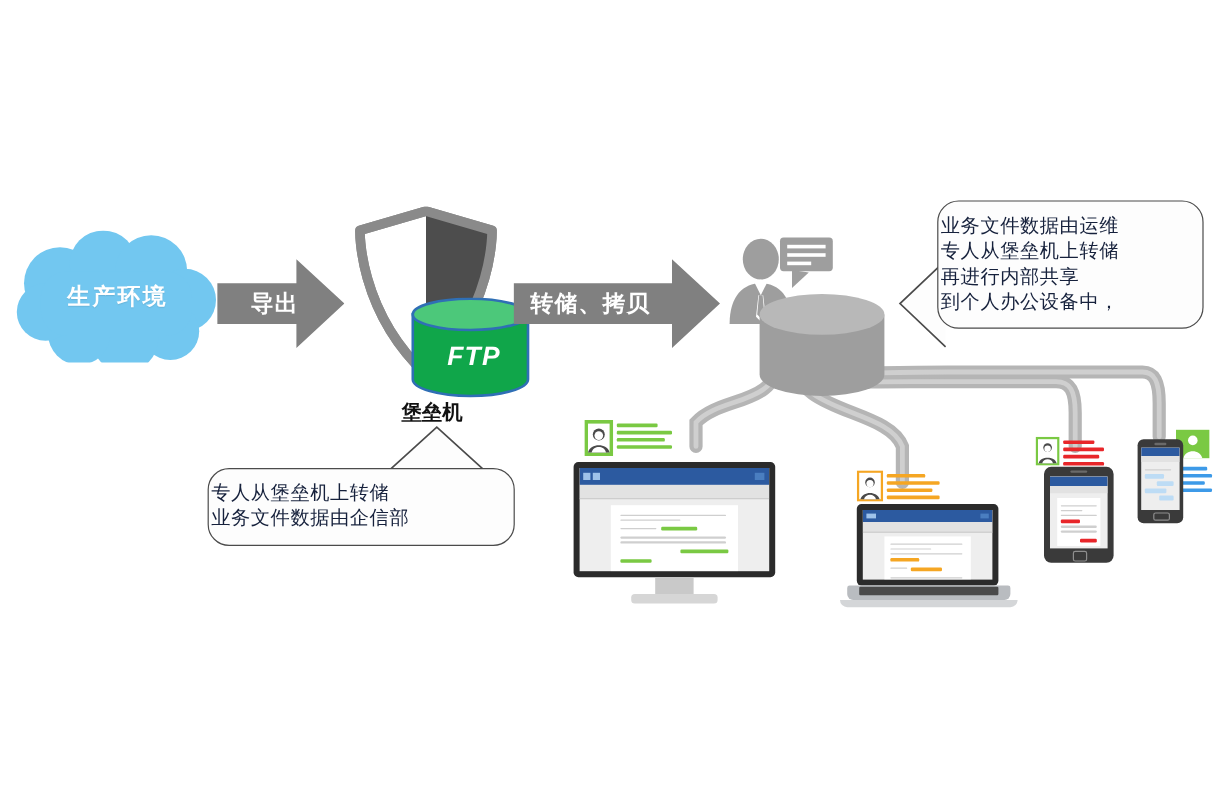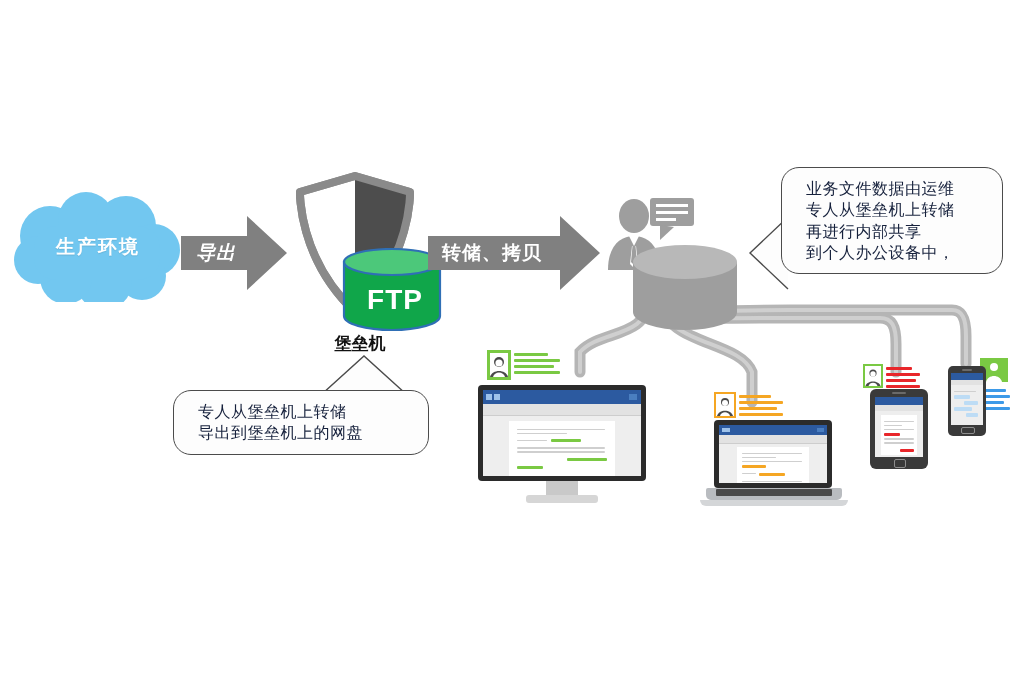--- a/index.html
+++ b/index.html
@@ -12,32 +12,32 @@
   .cloud-label{position:absolute;left:0;top:0;width:180px;height:110px;
       display:flex;align-items:center;justify-content:center;
       color:#ffffff;font-size:19px;font-weight:bold;letter-spacing:2px;
       text-shadow:0 1px 1px rgba(0,0,0,.10);}
 
   
   .arrow{position:absolute;}
   .arrow-text{position:absolute;left:0;top:0;width:100%;height:100%;
      display:flex;align-items:center;justify-content:flex-start;
      color:#ffffff;font-size:19px;font-weight:bold;letter-spacing:1px;}
-  #arrow1 .arrow-text{padding-left:15px;box-sizing:border-box;font-style:italic;}
+  #arrow1 .arrow-text{padding-left:28px;box-sizing:border-box;}
   #arrow2 .arrow-text{padding-left:14px;box-sizing:border-box;}
 
   
   .hard-label{position:absolute;left:300px;top:332px;width:120px;
      text-align:center;font-size:17px;font-weight:bold;color:#111;}
 
   
   .callout{position:absolute;box-sizing:border-box;
      background:#fdfdfd;border:1.4px solid #4b4b4b;border-radius:18px;
      color:#16213c;font-size:16px;line-height:1.33;letter-spacing:.5px;
-     padding:10px 24px;}
+     padding:10px 2px;}
   #callout-left{left:173px;top:390px;width:256px;}
   #callout-right{left:781px;top:167px;width:222px;}
   .callout .line{white-space:nowrap;}
 
   
   .badge{position:absolute;display:flex;align-items:flex-start;gap:3px;}
   .badge .lines{display:flex;flex-direction:column;gap:3px;padding-top:3px;}
   .badge .lines i{display:block;height:3px;border-radius:1px;}
 
   
@@ -106,21 +106,21 @@
         <rect x="63" y="0" width="60" height="150" fill="#4d4d4d"></rect>
       </g>
       <path d="M63 4 L118 20 C118 20 120 86 63 140 C6 86 8 20 8 20 Z" fill="none" stroke="#8a8a8a" stroke-width="8" stroke-linejoin="round"></path>
     </svg>
 
     <svg width="110" height="96" viewBox="0 0 110 96" style="position:absolute;left:48px;top:76px;">
       <path d="M4 14 L4 68 A 48 14 0 0 0 100 68 L100 14 Z" fill="#10a64a" stroke="#2f6fb5" stroke-width="2.2"></path>
       <ellipse cx="52" cy="14" rx="48" ry="13" fill="#4cc87a" stroke="#2f6fb5" stroke-width="2.2"></ellipse>
     </svg>
     <div style="position:absolute;left:48px;top:112px;width:110px;text-align:center;
-                color:#ffffff;font-size:28px;font-weight:bold;letter-spacing:1px;" class="nosel">FTP</div>
+                color:#ffffff;font-size:22px;font-weight:bold;letter-spacing:1px;font-style:italic;" class="nosel">FTP</div>
   </div>
 
   <div class="hard-label nosel">堡垒机</div>
 
   <div class="arrow" id="arrow2" style="left:428px;top:214px;width:172px;height:78px;">
     <svg width="172" height="78" viewBox="0 0 172 78" style="position:absolute;left:0;top:0;">
       <polygon points="0,22 132,22 132,2 172,39 132,76 132,56 0,56" fill="#808080"></polygon>
     </svg>
     <div class="arrow-text nosel">转储、拷贝</div>
   </div>
@@ -153,21 +153,21 @@
       <path d="M3 18 L3 68 A 52 18 0 0 0 107 68 L107 18 Z" fill="#9e9e9e"></path>
       <ellipse cx="55" cy="18" rx="52" ry="17" fill="#b8b8b8"></ellipse>
     </svg>
   </div>
 
   <svg width="120" height="44" style="position:absolute;left:320px;top:352px;">
     <polyline points="2,42 44,4 86,42" fill="#fdfdfd" stroke="#4b4b4b" stroke-width="1.4"></polyline>
   </svg>
   <div class="callout nosel" id="callout-left">
     <div class="line">专人从堡垒机上转储</div>
-    <div class="line">导出到堡垒机上的网盘</div>
+    <div class="line">业务文件数据由企信部</div>
   </div>
 
   <svg width="44" height="80" style="position:absolute;left:748px;top:215px;">
     <polyline points="40,2 2,38 40,74" fill="#fdfdfd" stroke="#4b4b4b" stroke-width="1.4"></polyline>
   </svg>
   <div class="callout nosel" id="callout-right">
     <div class="line">业务文件数据由运维</div>
     <div class="line">专人从堡垒机上转储</div>
     <div class="line">再进行内部共享</div>
     <div class="line">到个人办公设备中，</div>

